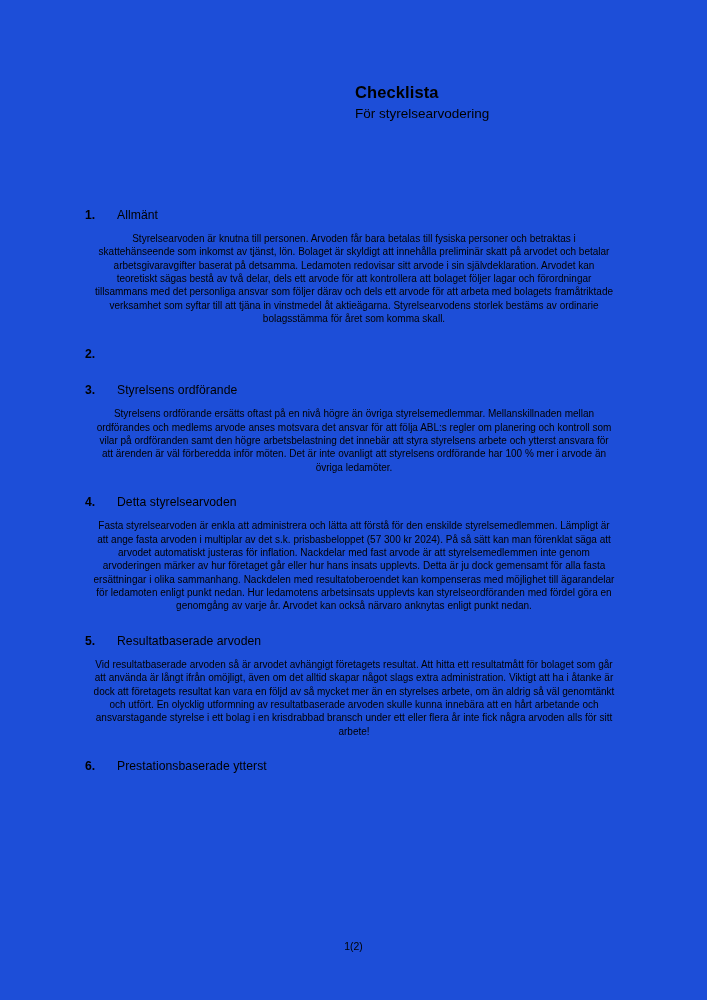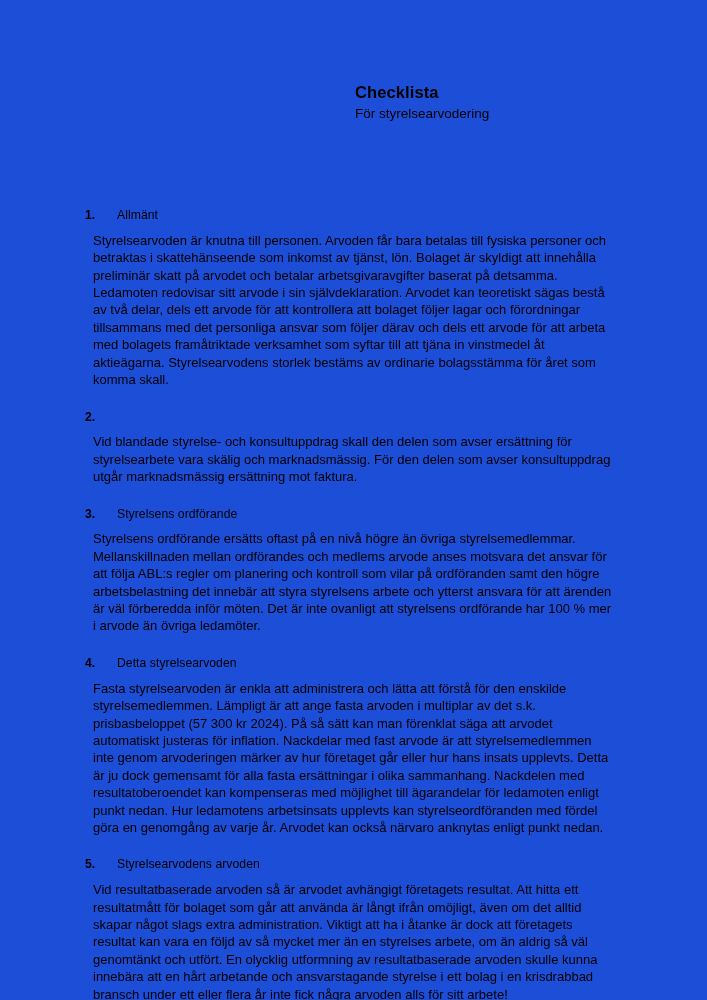--- a/index.html
+++ b/index.html
@@ -73,23 +73,23 @@
     flex: 0 0 32px;
     font-weight: bold;
   }
 
   .section-title {
     font-weight: normal;
     letter-spacing: 0.05px;
   }
 
   .section-body {
-    font-size: 13px;
+    font-size: 10px;
     line-height: 1.34;
-    text-align: left;
+    text-align: center;
     margin: 8px;
     hyphens: none;
   }
 
   
   .sec-1 { margin-bottom: 21px; }
   .sec-2 { margin-bottom: 21px; }
   .sec-3 { margin-bottom: 21px; }
   .sec-4 { margin-bottom: 21px; }
   .sec-5 { margin-bottom: 21px; }
@@ -131,21 +131,20 @@
         <span class="section-number">1.</span>
         <span class="section-title">Allmänt</span>
       </div>
       <p class="section-body">Styrelsearvoden är knutna till personen. Arvoden får bara betalas till fysiska personer och betraktas i skattehänseende som inkomst av tjänst, lön. Bolaget är skyldigt att innehålla preliminär skatt på arvodet och betalar arbetsgivaravgifter baserat på detsamma. Ledamoten redovisar sitt arvode i sin självdeklaration. Arvodet kan teoretiskt sägas bestå av två delar, dels ett arvode för att kontrollera att bolaget följer lagar och förordningar tillsammans med det personliga ansvar som följer därav och dels ett arvode för att arbeta med bolagets framåtriktade verksamhet som syftar till att tjäna in vinstmedel åt aktieägarna. Styrelsearvodens storlek bestäms av ordinarie bolagsstämma för året som komma skall.</p>
     </div>
 
     <div class="section sec-2">
       <div class="section-heading">
         <span class="section-number">2.</span>
       </div>
-      <p class="section-body">Vid blandade styrelse- och konsultuppdrag skall den delen som avser ersättning för styrelsearbete vara skälig och marknadsmässig. För den delen som avser konsultuppdrag utgår marknadsmässig ersättning mot faktura.</p>
     </div>
 
     <div class="section sec-3">
       <div class="section-heading">
         <span class="section-number">3.</span>
         <span class="section-title">Styrelsens ordförande</span>
       </div>
       <p class="section-body">Styrelsens ordförande ersätts oftast på en nivå högre än övriga styrelsemedlemmar. Mellanskillnaden mellan ordförandes och medlems arvode anses motsvara det ansvar för att följa ABL:s regler om planering och kontroll som vilar på ordföranden samt den högre arbetsbelastning det innebär att styra styrelsens arbete och ytterst ansvara för att ärenden är väl förberedda inför möten. Det är inte ovanligt att styrelsens ordförande har 100 % mer i arvode än övriga ledamöter.</p>
     </div>
 
@@ -153,28 +152,29 @@
       <div class="section-heading">
         <span class="section-number">4.</span>
         <span class="section-title">Detta styrelsearvoden</span>
       </div>
       <p class="section-body">Fasta styrelsearvoden är enkla att administrera och lätta att förstå för den enskilde styrelsemedlemmen. Lämpligt är att ange fasta arvoden i multiplar av det s.k. prisbasbeloppet (57 300 kr 2024). På så sätt kan man förenklat säga att arvodet automatiskt justeras för inflation. Nackdelar med fast arvode är att styrelsemedlemmen inte genom arvoderingen märker av hur företaget går eller hur hans insats upplevts. Detta är ju dock gemensamt för alla fasta ersättningar i olika sammanhang. Nackdelen med resultatoberoendet kan kompenseras med möjlighet till ägarandelar för ledamoten enligt punkt nedan. Hur ledamotens arbetsinsats upplevts kan styrelseordföranden med fördel göra en genomgång av varje år. Arvodet kan också närvaro anknytas enligt punkt nedan.</p>
     </div>
 
     <div class="section sec-5">
       <div class="section-heading">
         <span class="section-number">5.</span>
-        <span class="section-title">Styrelsearvodens arvoden</span>
+        <span class="section-title">Resultatbaserade arvoden</span>
       </div>
       <p class="section-body">Vid resultatbaserade arvoden så är arvodet avhängigt företagets resultat. Att hitta ett resultatmått för bolaget som går att använda är långt ifrån omöjligt, även om det alltid skapar något slags extra administration. Viktigt att ha i åtanke är dock att företagets resultat kan vara en följd av så mycket mer än en styrelses arbete, om än aldrig så väl genomtänkt och utfört. En olycklig utformning av resultatbaserade arvoden skulle kunna innebära att en hårt arbetande och ansvarstagande styrelse i ett bolag i en krisdrabbad bransch under ett eller flera år inte fick några arvoden alls för sitt arbete!</p>
     </div>
 
     <div class="section sec-6">
       <div class="section-heading">
         <span class="section-number">6.</span>
         <span class="section-title">Prestationsbaserade ytterst</span>
       </div>
     </div>
 
   </div>
 
+  <div class="page-footer">1(2)</div>
 
 </div>
 
 </body></html>

